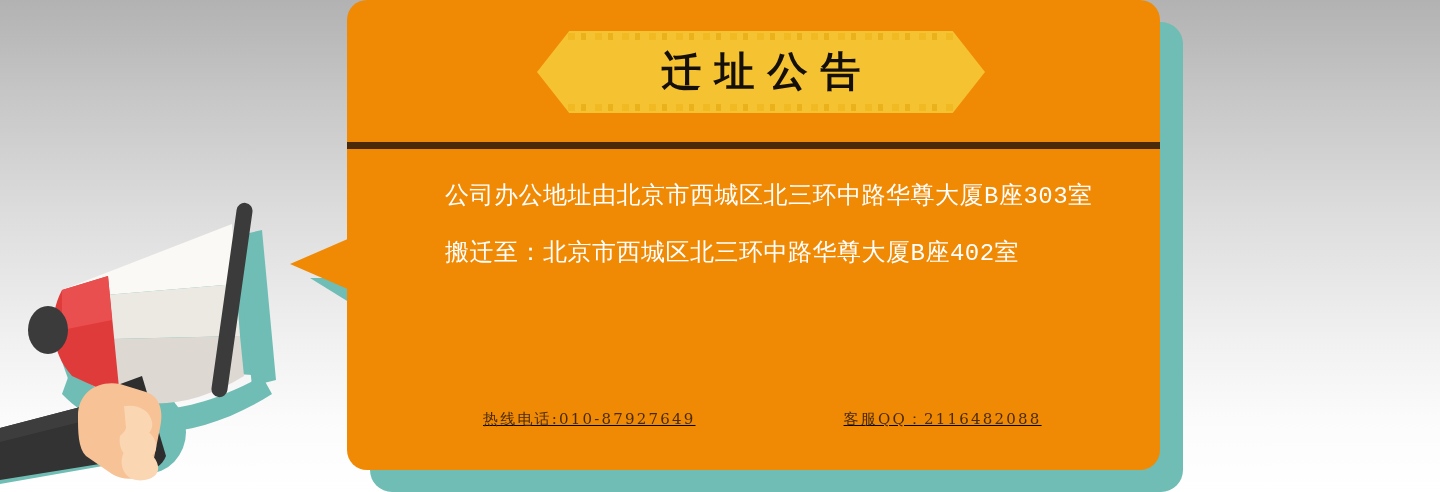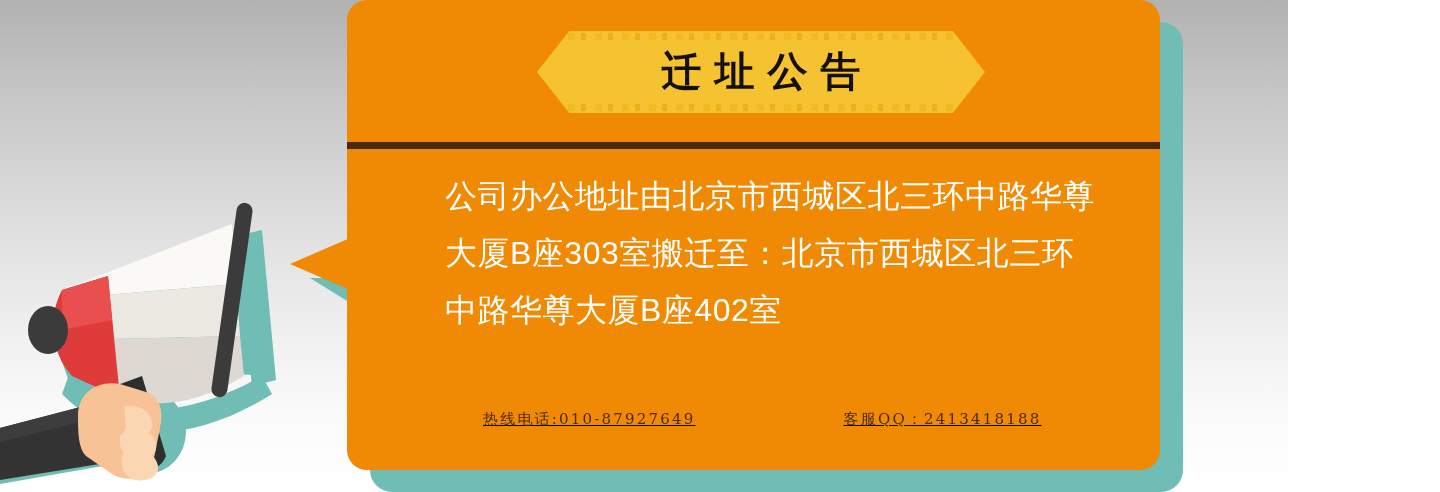--- a/index.html
+++ b/index.html
@@ -8,21 +8,21 @@
   }
   body {
     width: 1440px;
     height: 492px;
     overflow: hidden;
     font-family: "Liberation Sans", "DejaVu Sans", sans-serif;
   }
 
   .stage {
     position: relative;
-    width: 1288px;
+    width: 1440px;
     height: 492px;
     background: linear-gradient(to bottom, #b2b2b2 0%, #c9c9c9 22%, #dedede 45%, #f0f0f0 68%, #fbfbfb 85%, #ffffff 100%);
     overflow: hidden;
   }
 
   
   .teal-panel {
     position: absolute;
     left: 370px;
     top: 22px;
@@ -124,22 +124,22 @@
     background: #4a2a08;
   }
 
   
   .body-copy {
     position: absolute;
     left: 445px;
     top: 168px;
     width: 660px;
     color: #ffffff;
-    font-family: Liberation Sans, sans-serif;
-    font-size: 32px;
+    font-family: Liberation Mono, monospace;
+    font-size: 24px;
     line-height: 57px;
     letter-spacing: .5px;
     font-weight: 400;
   }
 
   
   .footer {
     position: absolute;
     left: 483px;
     top: 410px;
@@ -235,16 +235,16 @@
     <div class="badge-rough bottom"></div>
     <div class="badge-title">迁址公告</div>
   </div>
 
   <div class="divider"></div>
 
   <div class="body-copy">公司办公地址由北京市西城区北三环中路华尊大厦B座303室搬迁至：北京市西城区北三环中路华尊大厦B座402室</div>
 
   <div class="footer">
     <div class="footer-item hotline">热线电话:010-87927649</div>
-    <div class="footer-item qq">客服QQ：2413418188</div>
+    <div class="footer-item qq">客服QQ：2116482088</div>
   </div>
 
 </div>
 
 </body></html>

